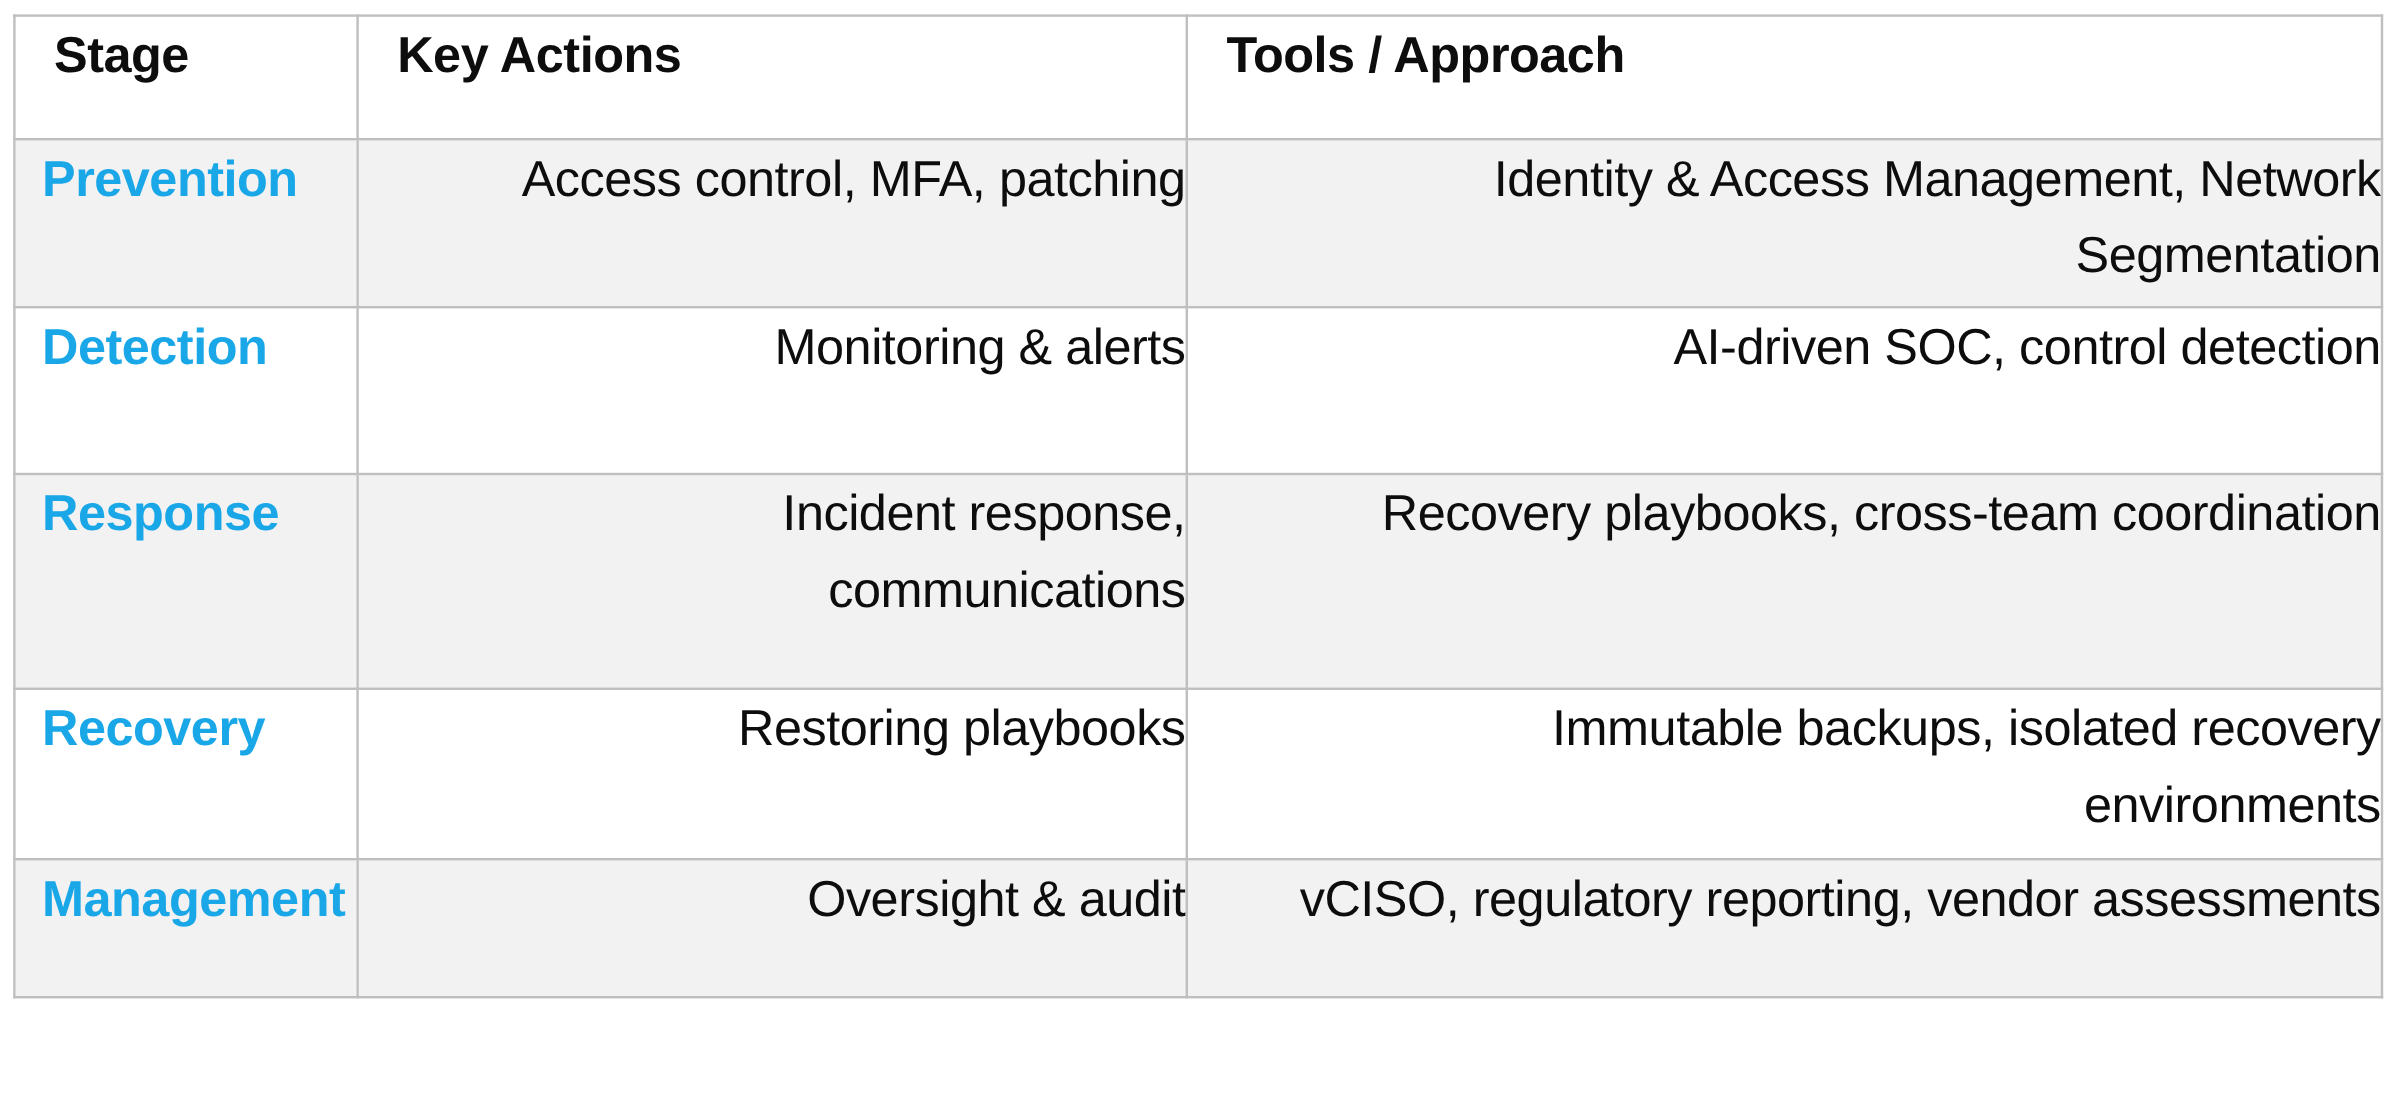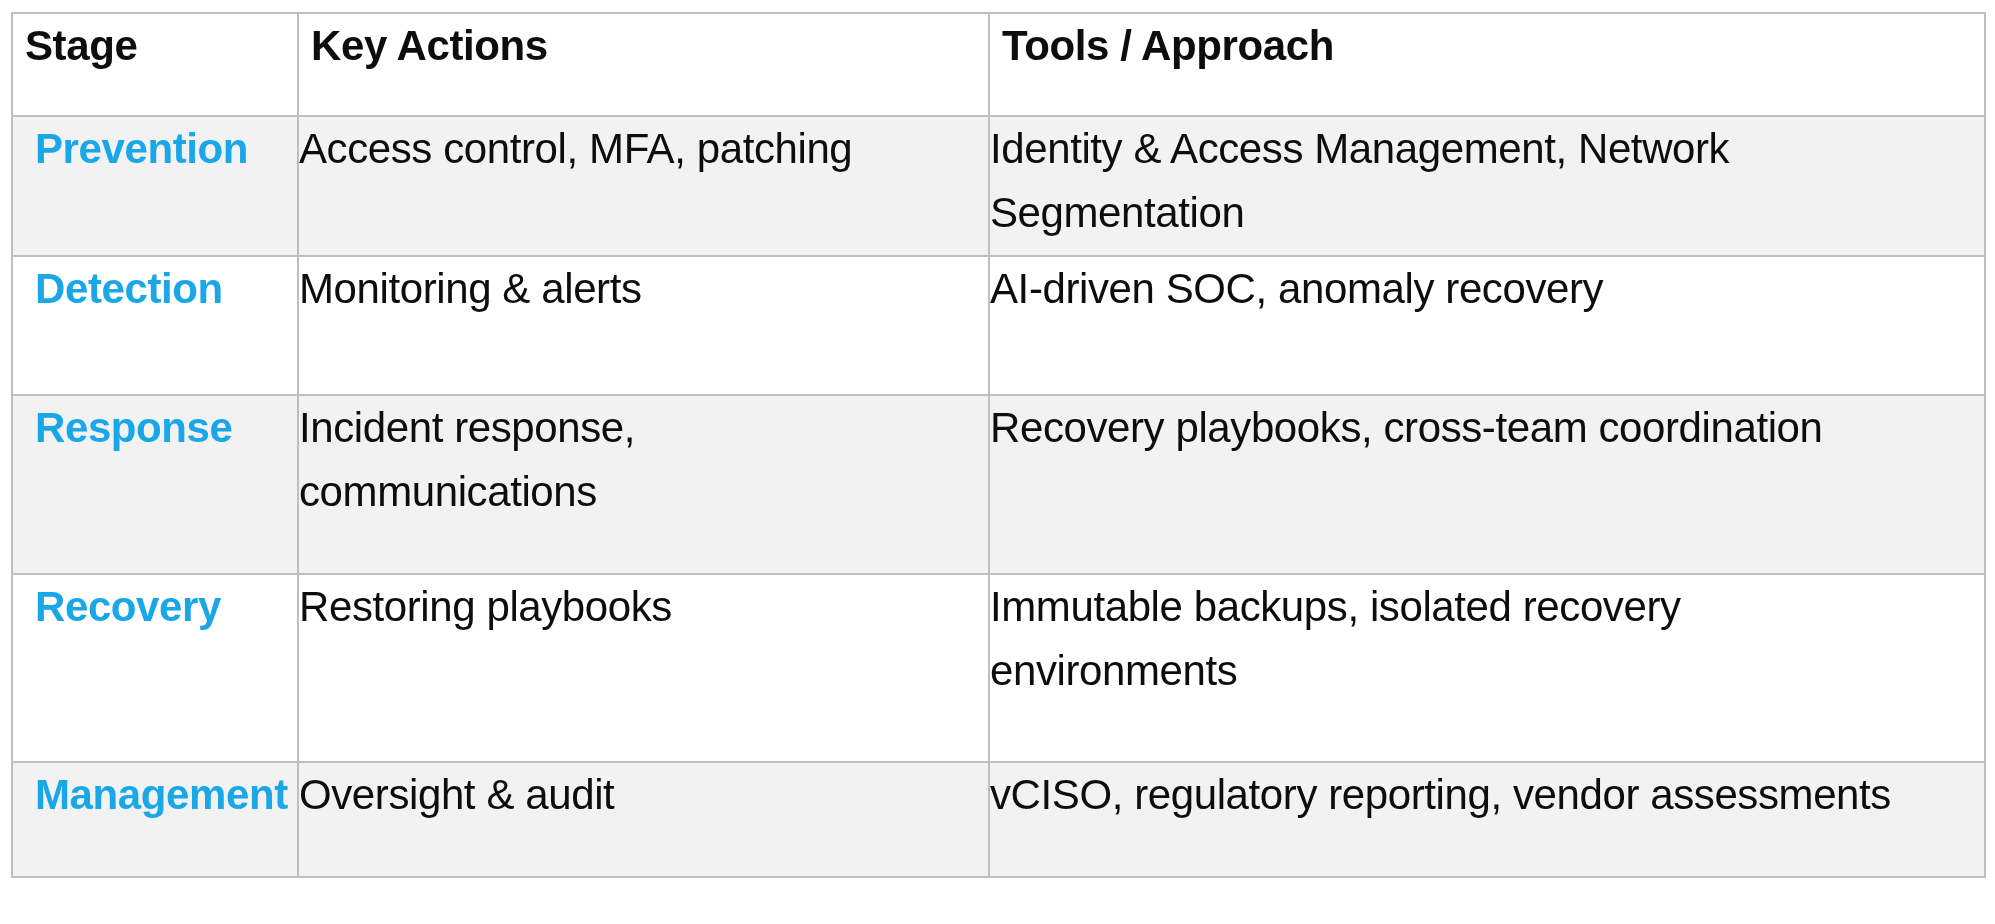--- a/index.html
+++ b/index.html
@@ -37,39 +37,39 @@
     line-height: 64px;
     letter-spacing: -0.4px;
     color: var(--text);
     padding: 0;
     overflow: hidden;
   }
   .matrix th {
     font-weight: bold;
     text-align: left;
     background: #ffffff;
-    padding-left: 12px;
+    padding-left: 32px;
   }
   .matrix th.stage-col { }
   tr.h-header { height: 103px; }
   tr.h-r1 { height: 140px; }
   tr.h-r2 { height: 139px; }
   tr.h-r3 { height: 179px; border-radius: 23px; }
-  tr.h-r4 { height: 188px; }
+  tr.h-r4 { height: 142px; }
   tr.h-r5 { height: 115px; }
   tr.row-alt td { background: var(--alt-bg); }
   tr.row-plain td { background: #ffffff; }
   td.stage-cell {
     color: var(--accent);
     font-weight: bold;
     text-align: left;
     padding-left: 22px;
   }
   td.center-cell {
-    text-align: left;
+    text-align: right;
     white-space: pre-line;
   }
 </style>
 </head>
 <body>
 
 <div class="canvas">
   <table class="matrix">
     <colgroup>
       <col style="width:286px">
@@ -86,21 +86,21 @@
       <tr class="h-r1 row-alt">
         <td class="stage-cell">Prevention</td>
         <td class="center-cell">Access control, MFA, patching</td>
         <td class="center-cell">Identity &amp; Access Management, Network
 Segmentation</td>
       </tr>
 
       <tr class="h-r2 row-plain">
         <td class="stage-cell">Detection</td>
         <td class="center-cell">Monitoring &amp; alerts</td>
-        <td class="center-cell">AI-driven SOC, anomaly recovery</td>
+        <td class="center-cell">AI-driven SOC, control detection</td>
       </tr>
 
       <tr class="h-r3 row-alt">
         <td class="stage-cell">Response</td>
         <td class="center-cell">Incident response,
 communications</td>
         <td class="center-cell">Recovery playbooks, cross-team coordination</td>
       </tr>
 
       <tr class="h-r4 row-plain">

